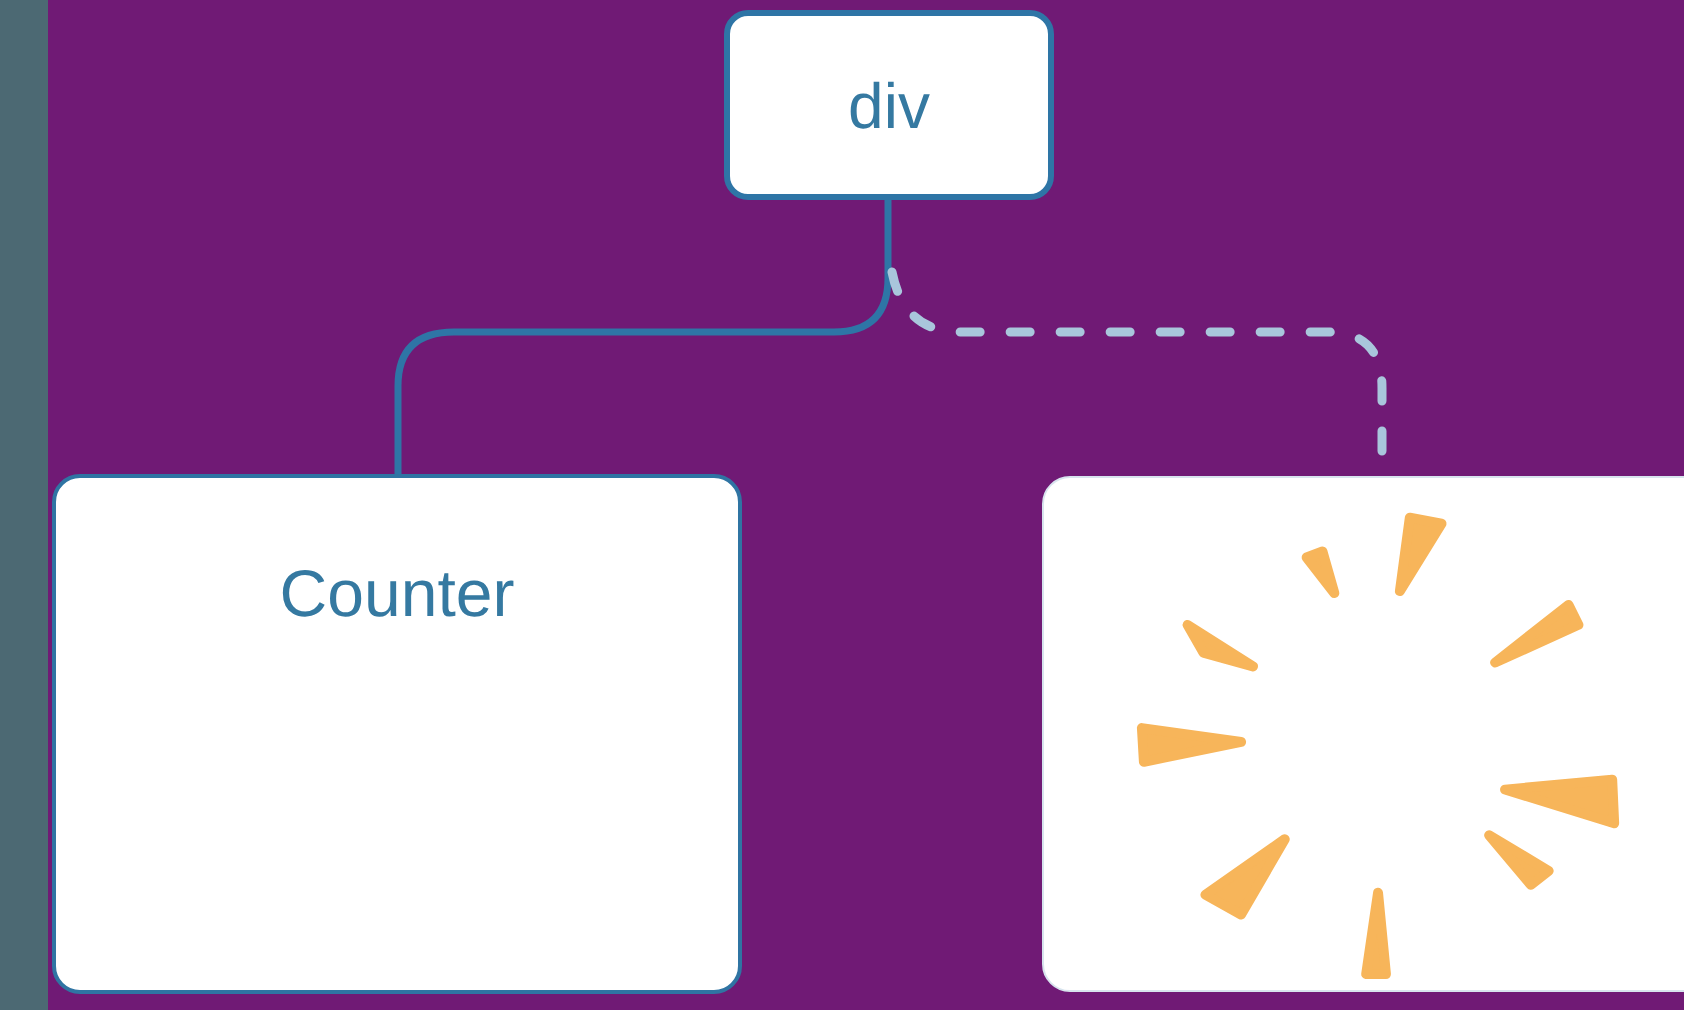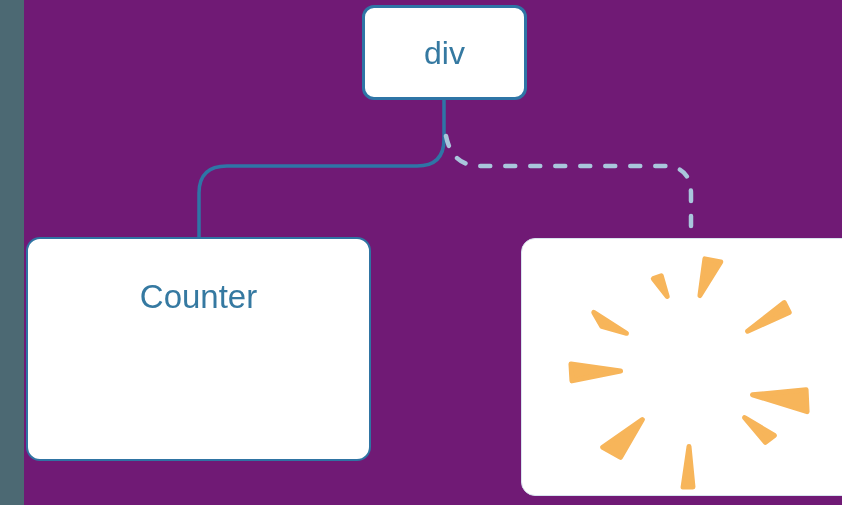--- a/index.html
+++ b/index.html
@@ -40,21 +40,21 @@
     line-height: 1;
   }
   .card {
     position: absolute;
     background: #ffffff;
     border-radius: 14px;
     box-sizing: border-box;
   }
   .card-counter {
     left: 2px; top: 237px;
-    width: 345px; height: 224px;
+    width: 345px; height: 260px;
     border: 2.5px solid #2f74a3;
   }
   .card-removed {
     left: 497px; top: 238px;
     width: 341px; height: 258px;
     border: 1.5px solid #d8e4ee;
   }
   .card-title {
     position: absolute;
     left: 0; top: 36px;

